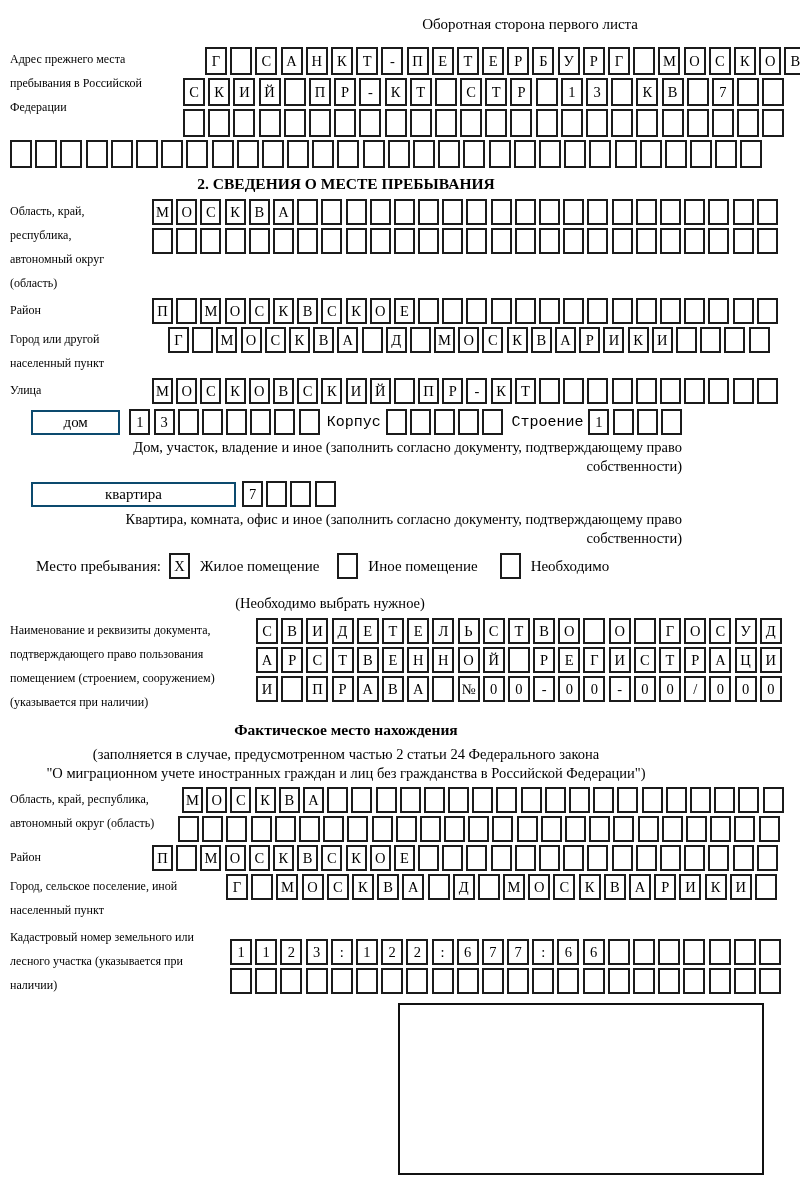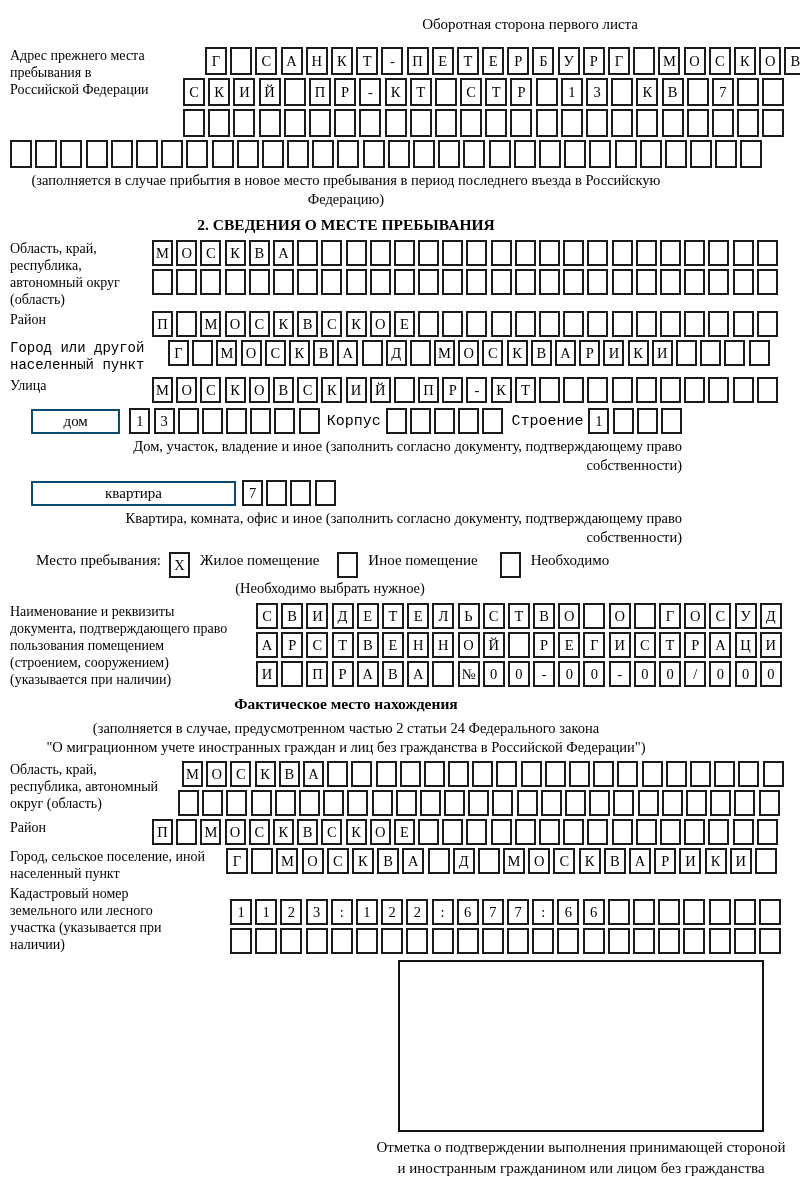--- a/index.html
+++ b/index.html
@@ -7,21 +7,21 @@
   body {
     width: 800px; height: 1180px; overflow: hidden;
     font-family: "Liberation Serif", "DejaVu Serif", serif;
     color: #000;
   }
   .page { width: 696px; height: 1180px; padding: 8px 14px 0 10px; }
 
   .hdr { text-align: right; padding-right: 44px; font-size: 15px; margin-top: 8px; margin-bottom: 14px; }
 
   .frow { display: flex; align-items: flex-start; margin-bottom: 3px; }
-  .lbl { font-size: 14px; line-height: 17px; flex: 0 0 auto; }
+  .lbl { font-size: 12px; line-height: 24px; flex: 0 0 auto; }
   .rows { flex: 1 1 auto; }
 
   .boxrow { display: flex; gap: 3.2px; margin-bottom: 3px; }
   .cbox {
     width: 21px; height: 26px; border: 2px solid #1b1b1b; background: #fff;
     display: flex; align-items: center; justify-content: center;
     font-size: 14.5px; flex: 0 0 auto;
   }
   .s1 .cbox { width: 22px; height: 28px; }
   .wide .cbox { width: 22px; }
@@ -31,38 +31,38 @@
 
   .note { font-size: 14.5px; line-height: 19px; }
   .center { text-align: center; }
   .noteleft { margin-left: 26px; margin-bottom: 4px; text-align: right; }
 
   .title { text-align: center; font-weight: bold; font-size: 15.5px; margin: 7px 0 6px 0; }
 
   
   .lw-s1   { flex-basis: 173px; } .lw-s1 .in   { width: 140px; }
   .lw-reg  { flex-basis: 142px; } .lw-reg .in  { width: 122px; }
-  .lw-city { flex-basis: 158px; } .lw-city .in { width: 135px; font-family: Liberation Mono, monospace; }
+  .lw-city { flex-basis: 158px; } .lw-city .in { width: 135px; }
   .lw-doc  { flex-basis: 246px; } .lw-doc .in  { width: 228px; }
   .lw-freg { flex-basis: 168px; } .lw-freg .in { width: 152px; }
   .lw-fcit { flex-basis: 216px; } .lw-fcit .in { width: 205px; }
   .lw-kad  { flex-basis: 220px; } .lw-kad .in  { width: 185px; }
 
   .houserow { display: flex; align-items: center; margin: 5px 0 3px 0; }
   .widebox {
     border: 2px solid #0c4a6e; height: 25px; background: #fff;
     display: flex; align-items: center; justify-content: center; font-size: 15px;
   }
   .dom   { width: 170px; margin-left: 21px; margin-right: 9px; }
   .kvart { width: 205px; margin-left: 21px; margin-right: 6px; }
   .inlbl { font-size: 15px; flex: 0 0 auto; font-family: Liberation Mono, monospace; }
   .ml-korpus   { margin-left: 7px; margin-right: 5px; }
   .ml-stroenie { margin-left: 8px; margin-right: 5px; }
 
-  .stayrow { display: flex; font-size: 15px; margin: 5px 0 2px 0; }
+  .stayrow { display: flex; align-items: center; font-size: 15px; margin: 5px 0 16px 0; }
   .stayrow .cap { margin-left: 26px; margin-right: 8px; }
   .stayrow .opt { margin: 0 0 0 10px; }
   .stayrow .gap18 { margin-left: 18px; }
   .stayrow .gap22 { margin-left: 22px; }
   .choose-note { width: 400px; margin-left: 120px; text-align: center; font-size: 14.5px; margin-bottom: 5px; }
 
   .fact-note { font-size: 14.5px; line-height: 19px; text-align: center; }
 
   .stampwrap { margin-top: 6px; margin-left: 388px; width: 366px; }
   .stampbox { width: 366px; height: 172px; border: 2px solid #111; background: #fff; }
@@ -189,21 +189,20 @@
       <span class="cbox"></span>
       <span class="cbox"></span>
       <span class="cbox"></span>
       <span class="cbox"></span>
       <span class="cbox"></span>
       <span class="cbox"></span>
       <span class="cbox"></span>
       <span class="cbox"></span>
       <span class="cbox"></span>
     </div>
-  <div class="note center">(заполняется в случае прибытия в новое место пребывания в период последнего въезда в Российскую Федерацию)</div>
 
   <div class="title">2. СВЕДЕНИЯ О МЕСТЕ ПРЕБЫВАНИЯ</div>
 
   <div class="frow">
     <div class="lbl lw-reg">
       <div class="in">Область, край, республика, автономный округ (область)</div>
     </div>
     <div class="rows">
       <div class="boxrow">
           <span class="cbox">М</span>

